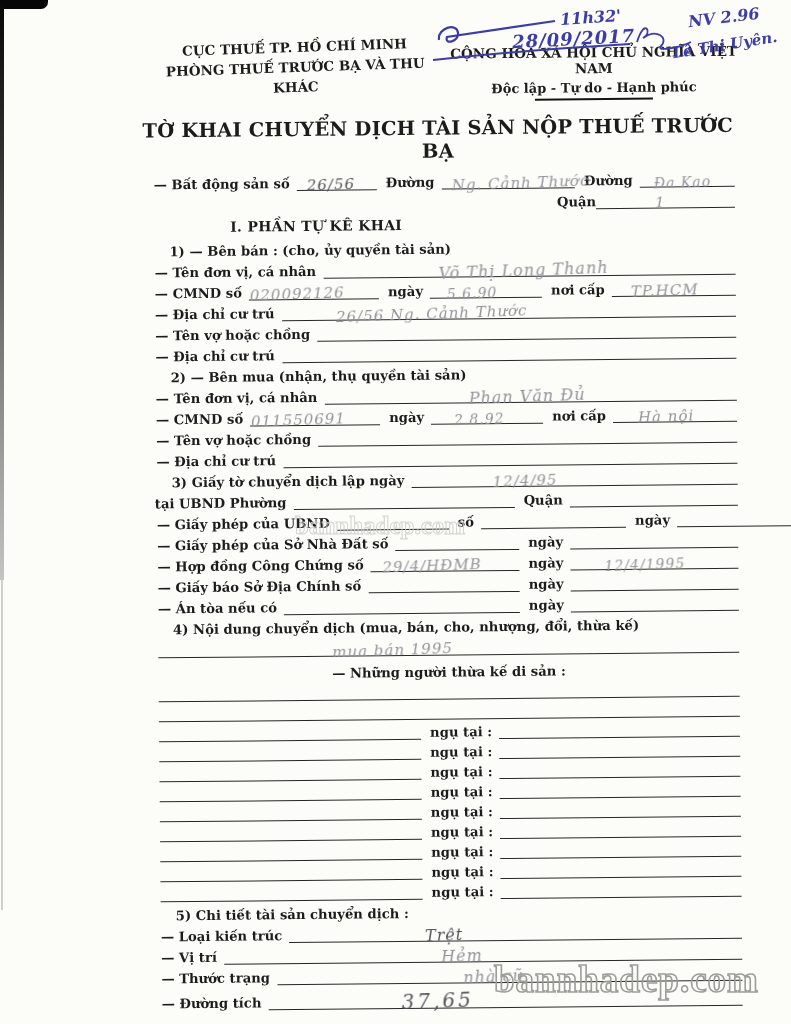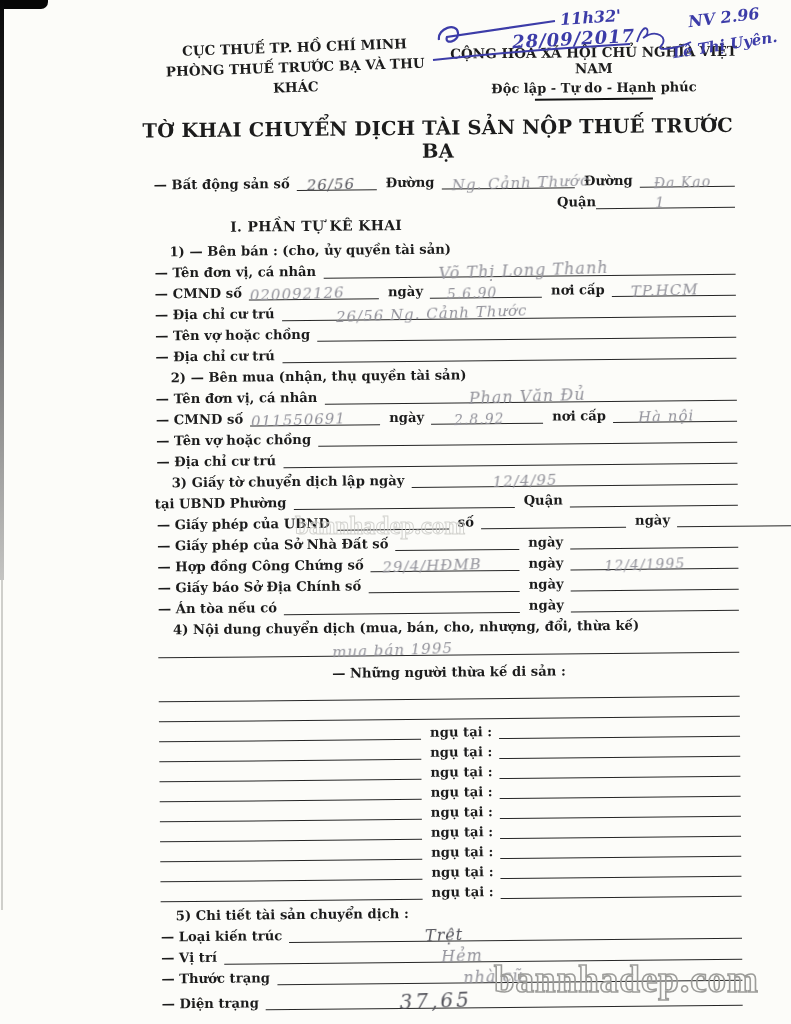--- a/index.html
+++ b/index.html
@@ -329,21 +329,21 @@
           <span class="hw pencil p42 fs16">Hẻm</span>
         </span>
       </div>
       <div class="row">
         <span class="lbl">— Thước trạng</span>
         <span class="f">
           <span class="hw pencil p40 fs16">nhà cũ</span>
         </span>
       </div>
       <div class="row" style="height:25px;">
-        <span class="lbl">— Diện trạng</span>
+        <span class="lbl">— Đường tích</span>
         <span class="f">
           <span class="hw pencil pencil-dark p28 fs20">37,65</span>
         </span>
       </div>
       <div class="row blankrow">
           <span class="f"></span>
         </div>
 
     </div>
 

